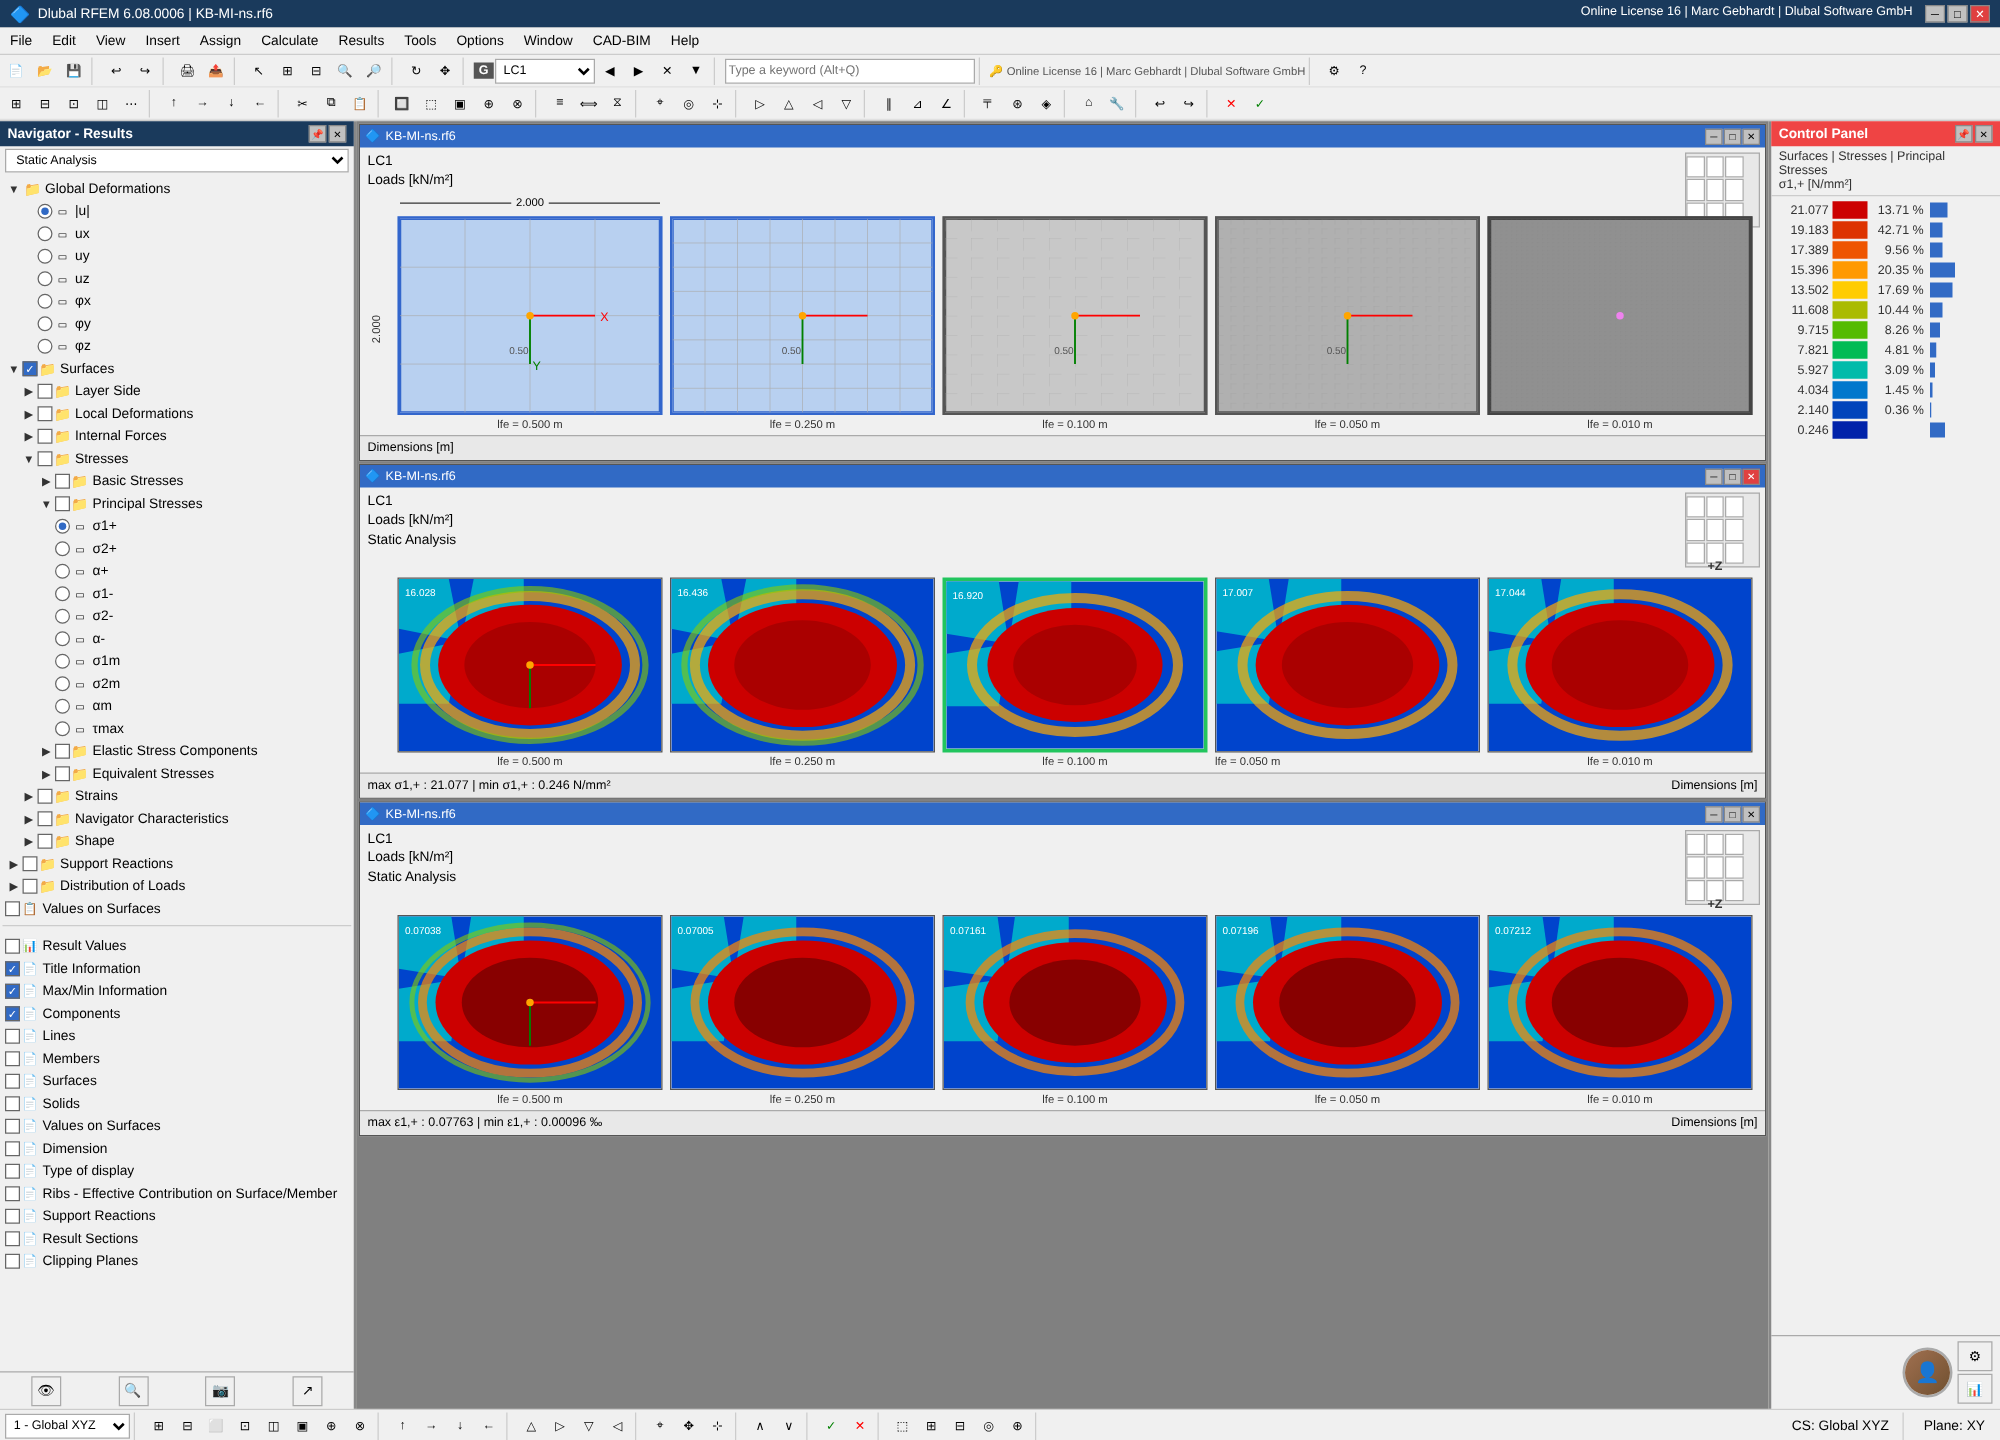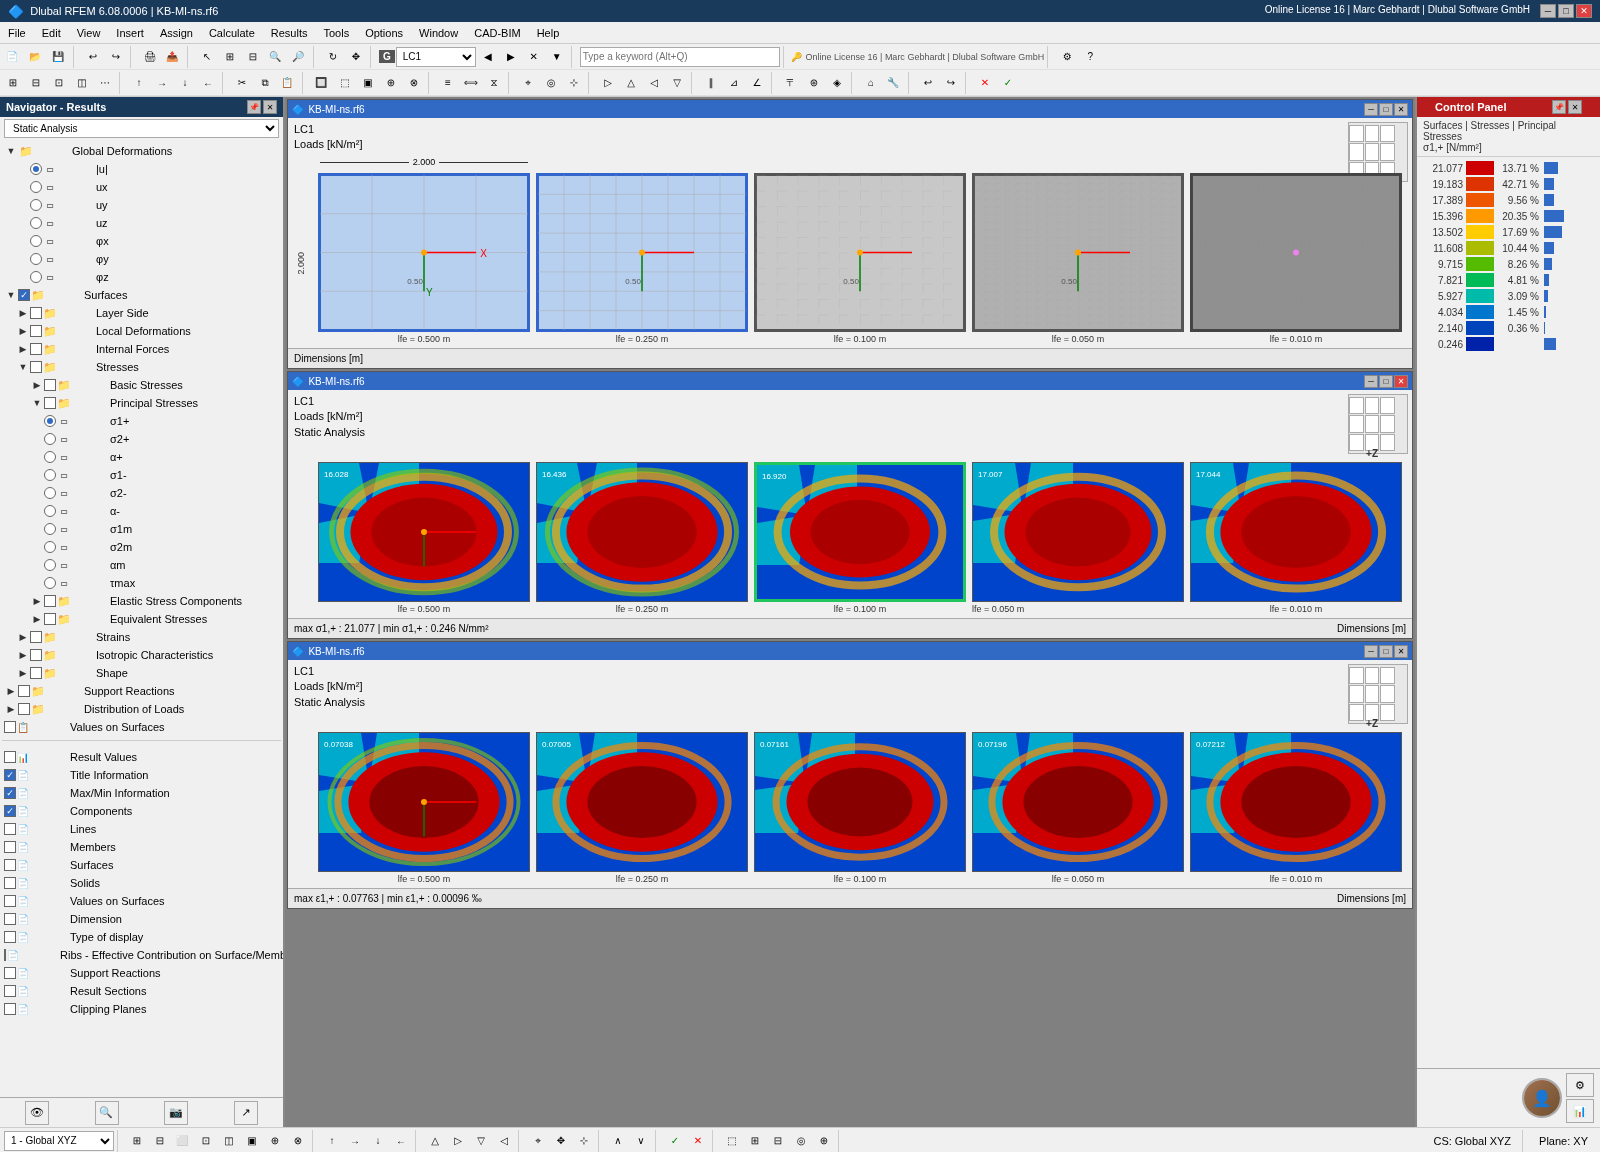--- a/index.html
+++ b/index.html
@@ -28,21 +28,21 @@
     
     .navigator { width: 285px; background: #f0f0f0; border-right: 2px solid #888; display: flex; flex-direction: column; }
     .navigator-header { background: #1a3a5c; color: white; padding: 3px 6px; font-size: 11px; font-weight: bold; display: flex; justify-content: space-between; align-items: center; }
     .nav-controls { display: flex; gap: 2px; }
     .nav-ctrl-btn { width: 14px; height: 14px; background: #c0c0c0; border: 1px solid #888; font-size: 8px; cursor: pointer; display: flex; align-items: center; justify-content: center; }
     .nav-dropdown { padding: 2px 4px; background: white; border: 1px solid #aaa; font-size: 10px; width: calc(100% - 8px); margin: 2px 4px; }
     .nav-tree { flex: 1; overflow-y: auto; padding: 2px; }
     .tree-item { display: flex; align-items: center; padding: 1px 2px; cursor: pointer; white-space: nowrap; font-size: 11px; }
     .tree-toggle { width: 14px; height: 14px; display: inline-flex; align-items: center; justify-content: center; font-size: 9px; color: #333; flex-shrink: 0; cursor: pointer; }
     .tree-icon { width: 16px; height: 16px; display: inline-flex; align-items: center; justify-content: center; font-size: 10px; flex-shrink: 0; margin-right: 2px; }
-    .tree-label { font-size: 11px; margin-left: 36px; }
+    .tree-label { font-size: 11px; }
     .radio-outer { width: 12px; height: 12px; border: 1px solid #666; border-radius: 50%; display: flex; align-items: center; justify-content: center; background: white; }
     .radio-inner { width: 6px; height: 6px; background: #316ac5; border-radius: 50%; }
     .check-box { width: 12px; height: 12px; border: 1px solid #666; background: white; display: flex; align-items: center; justify-content: center; font-size: 9px; }
     .check-box.checked { background: #316ac5; color: white; }
     .folder-icon { color: #e8a020; font-size: 11px; }
     .nav-bottom { height: 30px; display: flex; align-items: center; justify-content: space-around; padding: 2px; border-top: 1px solid #aaa; }
     .nav-bottom-btn { width: 24px; height: 24px; background: #f0f0f0; border: 1px solid #aaa; display: flex; align-items: center; justify-content: center; font-size: 11px; cursor: pointer; }
 
     
     .content-area { flex: 1; background: #808080; overflow: hidden; display: flex; flex-direction: column; gap: 2px; padding: 2px; }
@@ -52,21 +52,21 @@
     .panel-titlebar { background: #316ac5; color: white; height: 18px; display: flex; align-items: center; justify-content: space-between; padding: 0 4px; font-size: 10px; }
     .panel-controls { display: flex; gap: 1px; }
     .panel-ctrl { width: 14px; height: 13px; background: #c0c0c0; border: 1px solid #888; font-size: 8px; display: flex; align-items: center; justify-content: center; cursor: pointer; }
     .panel-ctrl.close { background: #e04040; color: white; }
     .panel-content { flex: 1; padding: 4px 6px; position: relative; overflow: hidden; }
     .panel-info { font-size: 11px; line-height: 1.4; }
     .panel-status { height: 20px; display: flex; align-items: center; justify-content: space-between; padding: 0 6px; border-top: 1px solid #aaa; font-size: 10px; background: #e8e8e8; }
 
     
     .control-panel { width: 185px; background: #f0f0f0; border-left: 2px solid #888; display: flex; flex-direction: column; }
-    .cp-header { background: #b91c1c; color: white; padding: 3px 18px; font-size: 11px; font-weight: bold; display: flex; justify-content: space-between; align-items: center; }
+    .cp-header { background: #ef4444; color: white; padding: 3px 6px; font-size: 11px; font-weight: bold; display: flex; justify-content: space-between; align-items: center; }
     .cp-subtitle { font-size: 10px; padding: 3px 6px; color: #333; border-bottom: 1px solid #ccc; }
     .cp-content { flex: 1; padding: 4px; overflow-y: auto; }
     .color-scale-row { display: flex; align-items: center; margin-bottom: 2px; gap: 3px; }
     .color-box { width: 28px; height: 14px; flex-shrink: 0; }
     .scale-value { font-size: 10px; color: #333; min-width: 42px; text-align: right; }
     .scale-pct { font-size: 10px; color: #333; min-width: 42px; text-align: right; }
     .cp-bottom-btn { width: 28px; height: 24px; background: #f0f0f0; border: 1px solid #aaa; display: flex; align-items: center; justify-content: center; font-size: 11px; cursor: pointer; margin-right: 2px; }
     .status-combo { height: 20px; font-size: 10px; border: 1px solid #aaa; padding: 0 2px; background: white; }
 
     
@@ -372,21 +372,21 @@
       <div class="tree-item" style="padding-left:14px;">
         <span class="tree-toggle">▶</span>
         <div class="check-box"></div>
         <span class="tree-icon folder-icon">📁</span>
         <span class="tree-label">Strains</span>
       </div>
       <div class="tree-item" style="padding-left:14px;">
         <span class="tree-toggle">▶</span>
         <div class="check-box"></div>
         <span class="tree-icon folder-icon">📁</span>
-        <span class="tree-label">Isotropic Characteristics</span>
+        <span class="tree-label">Navigator Characteristics</span>
       </div>
       <div class="tree-item" style="padding-left:14px;">
         <span class="tree-toggle">▶</span>
         <div class="check-box"></div>
         <span class="tree-icon folder-icon">📁</span>
         <span class="tree-label">Shape</span>
       </div>
 
       <div class="tree-item">
         <span class="tree-toggle">▶</span>
@@ -1030,21 +1030,21 @@
       <div style="display:flex;flex-direction:column;gap:2px;">
         <div class="cp-bottom-btn">⚙</div>
         <div class="cp-bottom-btn">📊</div>
       </div>
     </div>
   </div>
 
 </div>
 
 <div class="bottom-toolbar">
-  <select class="status-combo" style="width:110px;">
+  <select class="status-combo" style="width:100px;">
     <option>1 - Global XYZ</option>
   </select>
   <div class="tb-sep"></div>
   <div class="tb-btn">⊞</div>
   <div class="tb-btn">⊟</div>
   <div class="tb-btn">⬜</div>
   <div class="tb-btn">⊡</div>
   <div class="tb-btn">◫</div>
   <div class="tb-btn">▣</div>
   <div class="tb-btn">⊕</div>

